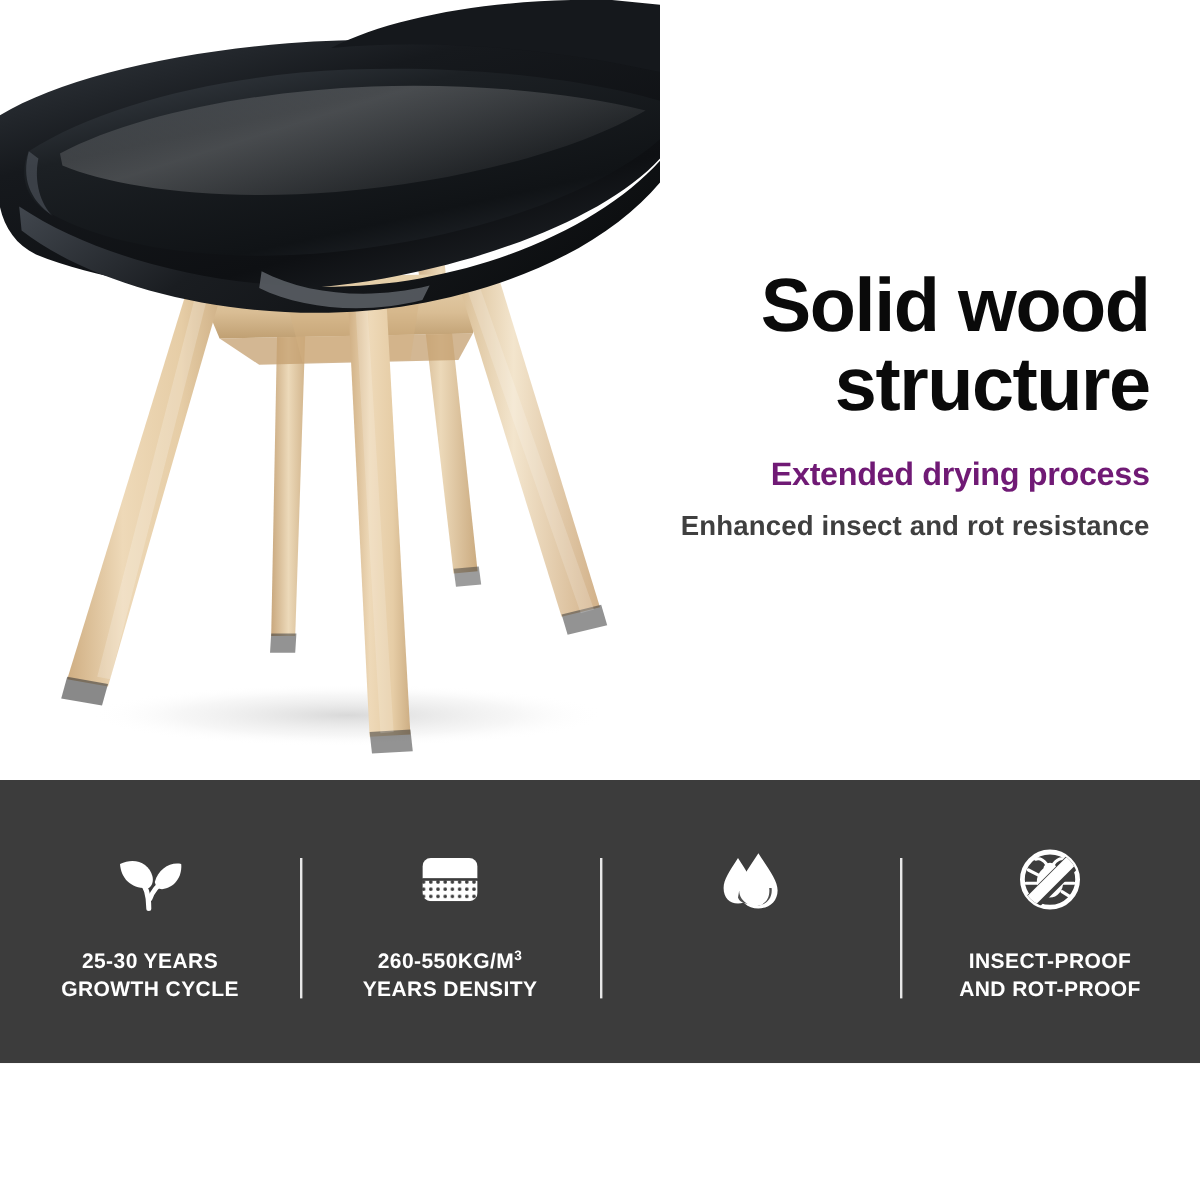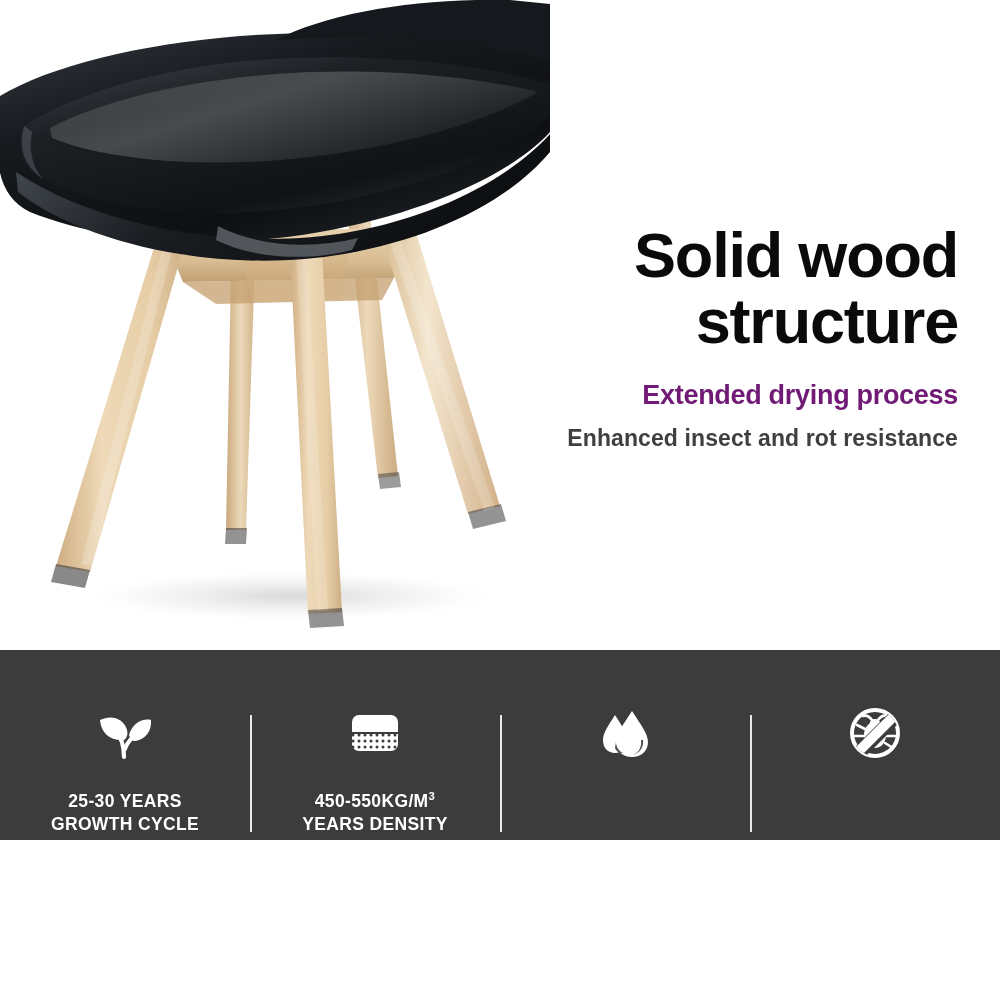--- a/index.html
+++ b/index.html
@@ -79,21 +79,21 @@
     color: #3f3f3f;
     white-space: nowrap;
   }
 
   
   .feature-bar {
     position: absolute;
     left: 0;
     top: 650px;
     width: 1000px;
-    height: 190px;
+    height: 236px;
     background: #3c3c3c;
     display: flex;
     align-items: stretch;
   }
   .feature {
     position: relative;
     flex: 1 1 25%;
     display: flex;
     flex-direction: column;
     align-items: center;
@@ -308,21 +308,21 @@
             </clipPath>
           </defs>
           <g clip-path="url(#blockClip)">
             <rect x="8" y="13" width="46" height="17" fill="#ffffff"></rect>
             <rect x="8" y="30" width="46" height="2" fill="#3c3c3c"></rect>
             <rect x="8" y="32" width="46" height="17" fill="url(#dots)"></rect>
           </g>
         </svg>
       </span>
       <span class="feature-text">
-        <span class="l1"><span>450-550KG/M</span><sup>3</sup></span>
+        <span class="l1"><span>260-550KG/M</span><sup>3</sup></span>
         <span class="l2">YEARS DENSITY</span>
       </span>
     </div>
 
     <div class="feature">
       <span class="feature-icon">
         <svg width="62" height="62" viewBox="0 0 62 62" xmlns="http://www.w3.org/2000/svg">
           <path d="M21 13 C 28 24, 33 31, 33 38 C 33 46, 28 51, 21 51 C 14 51, 9 46, 9 38 C 9 31, 14 24, 21 13 Z" fill="#ffffff"></path>
           <path d="M38 9 C 47 23, 54 32, 54 40 C 54 49, 47 55, 38 55 C 29 55, 22 49, 22 40 C 22 32, 29 23, 38 9 Z" fill="#ffffff"></path>
           <path d="M22 40 C 22 45, 25 49, 29 51 C 25 51, 22 49, 21 46 Z" fill="#3c3c3c" opacity="0.9"></path>
@@ -353,19 +353,23 @@
             <path d="M21 41 L 13 46" stroke="#ffffff" stroke-width="2.6" stroke-linecap="round"></path>
             <path d="M41 27 L 49 23" stroke="#ffffff" stroke-width="2.6" stroke-linecap="round"></path>
             <path d="M42 34 L 51 34" stroke="#ffffff" stroke-width="2.6" stroke-linecap="round"></path>
             <path d="M41 41 L 49 46" stroke="#ffffff" stroke-width="2.6" stroke-linecap="round"></path>
 
             <path d="M52 4 L 62 14 L 14 62 L 4 52 Z" fill="#3c3c3c"></path>
             <path d="M50 7 L 57 14 L 14 57 L 7 50 Z" fill="#ffffff"></path>
           </g>
         </svg>
       </span>
+      <span class="feature-text">
+        <span class="l1">INSECT-PROOF</span>
+        <span class="l2">AND ROT-PROOF</span>
+      </span>
     </div>
 
   </div>
 
   <div class="bottom-strip"></div>
 
 </div>
 
 </body></html>

